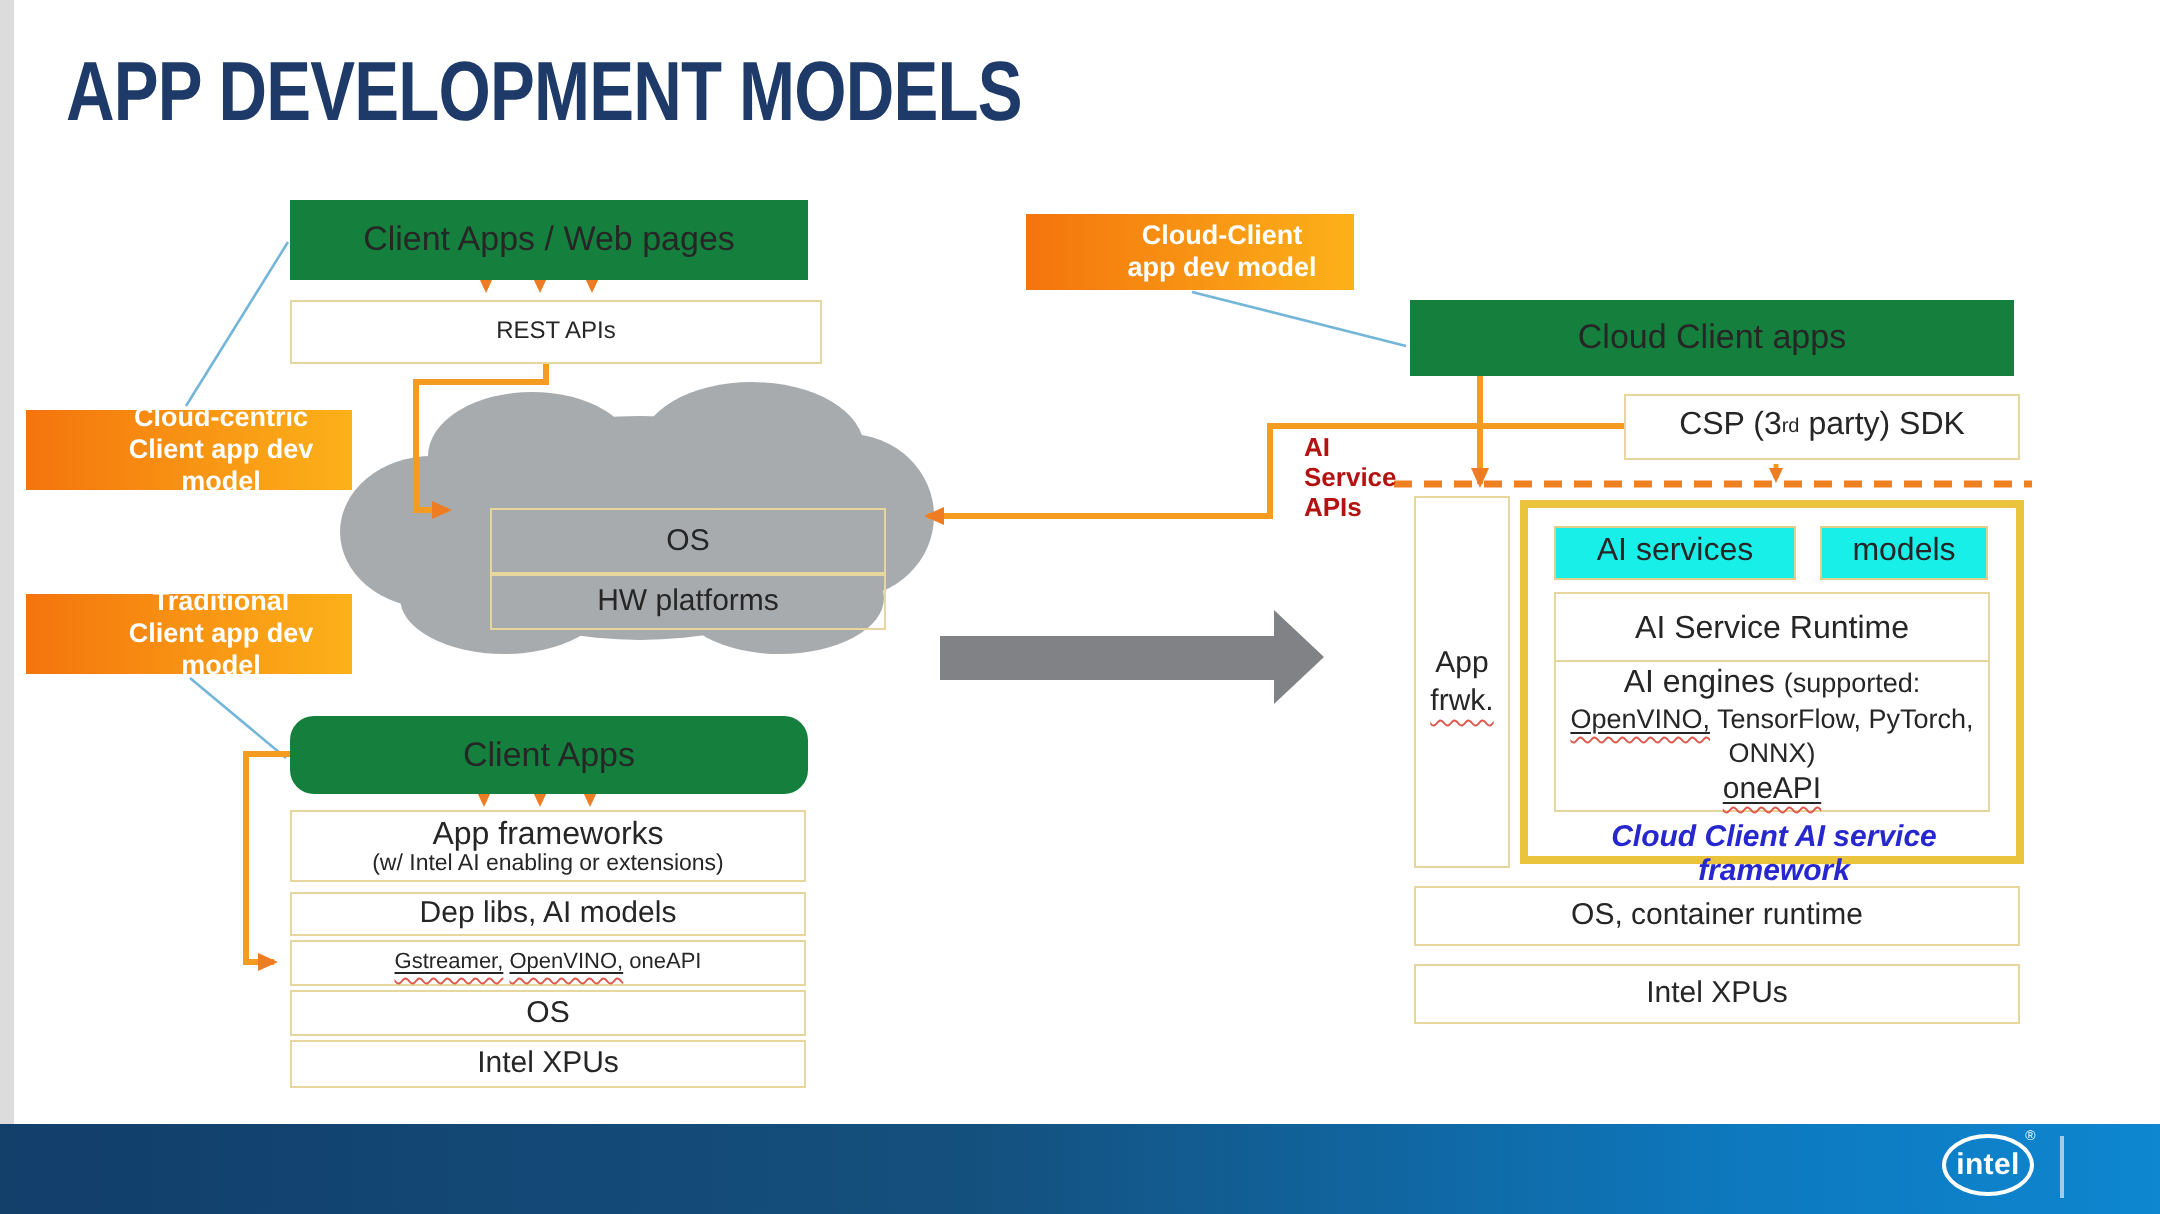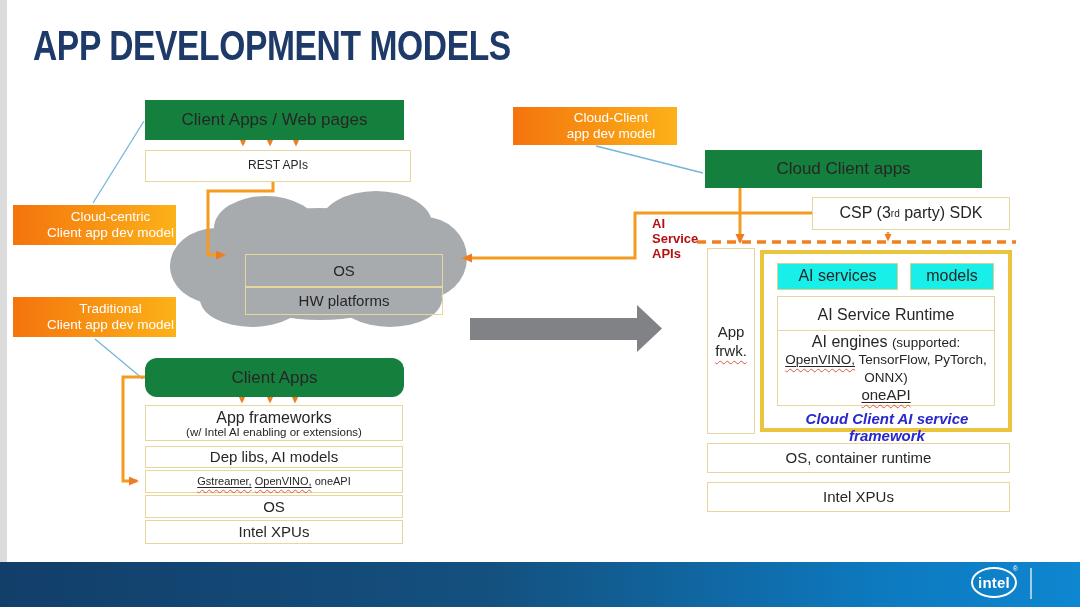--- a/index.html
+++ b/index.html
@@ -24,21 +24,21 @@
     flex-direction:row; text-align:center; color:#262626; line-height:1.15;
   }
   .gold  { background:#15803d; }
   .thin  { background:transparent; border:1px solid #e7d79c; }
   .col   { flex-direction:column; }
 
   .badge {
     position:absolute; z-index:2; box-sizing:border-box;
     display:flex; flex-direction:column; align-items:center; justify-content:center;
     background:linear-gradient(90deg,#f4740d 0%,#fcb119 100%);
-    color:#ffffff; font-weight:normal; font-size:13.5px; line-height:16px; text-align:center;padding-left:32px;
+    color:#ffffff; font-weight:bold; font-size:13.5px; line-height:16px; text-align:center;padding-left:32px;
   }
 
   
   .b-caw  { left:145px; top:100px; width:259px; height:40px; font-size:17px; }
   .b-rest { left:145px; top:150px; width:266px; height:32px; font-size:12px; }
 
   .b-csfw { left:245px; top:198px; width:198px; height:34px; font-size:15px; }
   .b-csg  { left:245px; top:232px; width:198px; height:22px; font-size:13.5px; }
   .b-csos { left:245px; top:254px; width:198px; height:33px; font-size:15px; }
   .b-cshw { left:245px; top:287px; width:198px; height:28px; font-size:15px; }
@@ -50,21 +50,21 @@
   .b-ca   { left:145px; top:358px; width:259px; height:39px; font-size:17px;border-radius:12px; }
   .b-af   { left:145px; top:405px; width:258px; height:36px; }
   .b-af .l1 { font-size:16px; line-height:17px; }
   .b-af .l2 { font-size:11.5px; line-height:12px; }
   .b-dep  { left:145px; top:446px; width:258px; height:22px; font-size:15px; }
   .b-gso  { left:145px; top:470px; width:258px; height:23px; font-size:11px; }
   .b-os2  { left:145px; top:495px; width:258px; height:23px; font-size:15px; }
   .b-xpu  { left:145px; top:520px; width:258px; height:24px; font-size:15px; }
 
   
-  .b-cca  { left:705px; top:150px; width:277px; height:38px; font-size:17px; }
+  .b-cca  { left:705px; top:150px; width:302px; height:38px; font-size:17px; }
   .b-csp  { left:812px; top:197px; width:198px; height:33px; font-size:16px; background:#ffffff; }
   .b-csp sup { font-size:10px; }
 
   .asa {
     position:absolute; z-index:2; left:652px; top:216px; width:60px;
     color:#b41210; font-weight:bold; font-size:13px; line-height:15px; text-align:left;
   }
 
   .b-appfrwk { left:707px; top:248px; width:48px; height:186px; font-size:15px; line-height:19px; }
   .b-bigbox  { left:760px; top:250px; width:252px; height:182px; border:4px solid #e9c43c; background:#ffffff; }

